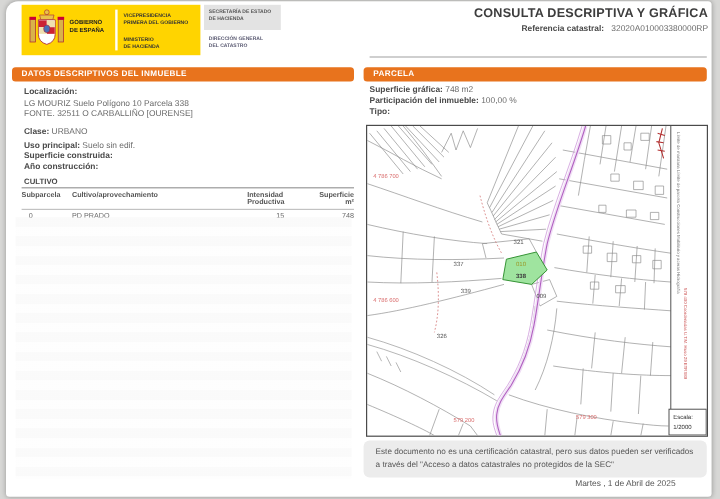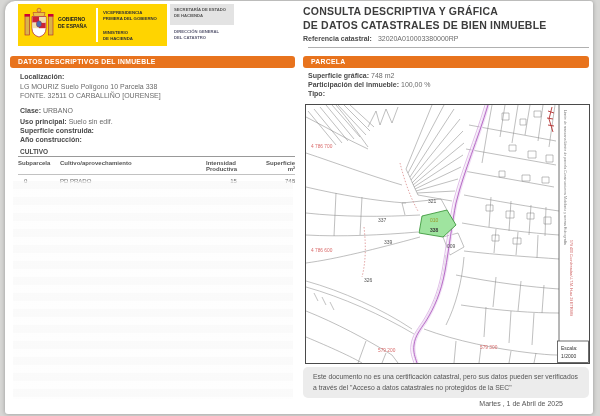--- a/index.html
+++ b/index.html
@@ -7,21 +7,21 @@
   .page{position:absolute;left:5px;top:1px;width:588px;height:413px;background:#ffffff;border-radius:10px 3px 3px 3px;box-shadow:0 0 4px rgba(0,0,0,.3);}
   
   .logo-yellow{position:absolute;left:13px;top:3px;width:149px;height:42px;background:#ffd400;}
   .arms{position:absolute;left:6px;top:3px;width:30px;height:36px;}
   .gob-text{position:absolute;left:40px;top:12px;width:40px;font-size:5px;font-weight:bold;color:#222;line-height:1.35;}
   .logo-divider{position:absolute;left:78px;top:4px;width:2px;height:34px;background:#fff;}
   .vice-text{position:absolute;left:85px;top:6px;width:62px;font-size:4.3px;font-weight:bold;color:#333;line-height:1.35;}
   .mini-text{position:absolute;left:85px;top:26px;width:62px;font-size:4.3px;font-weight:bold;color:#333;line-height:1.35;}
   .sec-box{position:absolute;left:165px;top:3px;width:64px;height:21px;background:#e3e3e3;font-size:4.2px;font-weight:bold;color:#555;line-height:1.4;padding:3px 0 0 4px;box-sizing:border-box;}
   .dir-box{position:absolute;left:165px;top:26px;width:64px;height:20px;background:#fff;font-size:4.2px;font-weight:bold;color:#5a5a72;line-height:1.4;padding:2px 0 0 4px;box-sizing:border-box;}
-  .title-block{position:absolute;left:298px;top:4px;width:287px;text-align:left;}
+  .title-block{position:absolute;left:298px;top:4px;width:287px;text-align:right;}
   .title-l1{font-size:10.5px;font-weight:bold;color:#3d3d3d;letter-spacing:.2px;}
   .title-l2{font-size:10.5px;font-weight:bold;color:#3d3d3d;margin-top:2px;letter-spacing:.2px;}
   .ref-row{margin-top:4px;font-size:7px;color:#555;}
   .ref-label{font-weight:bold;color:#4a4a4a;margin-right:6px;}
   .ref-rule{position:absolute;left:303px;top:46px;width:281px;border-top:1px solid #b0b0b0;}
   
   .bar{position:absolute;height:12px;background:#e8731d;border-radius:3px;color:#fff;font-size:6.8px;font-weight:bold;line-height:12px;padding-left:8px;box-sizing:border-box;letter-spacing:.3px;}
   .bar-left{left:5px;top:55px;width:285px;}
   .bar-right{left:298px;top:55px;width:286px;}
   
@@ -79,21 +79,20 @@
     <div>SECRETARÍA DE ESTADO</div>
     <div>DE HACIENDA</div>
   </div>
   <div class="dir-box">
     <div>DIRECCIÓN GENERAL</div>
     <div>DEL CATASTRO</div>
   </div>
 
   <div class="title-block">
     <div class="title-l1">CONSULTA DESCRIPTIVA Y GRÁFICA</div>
-    <div class="title-l2">DE DATOS CATASTRALES DE BIEN INMUEBLE</div>
     <div class="ref-row">
       <span class="ref-label">Referencia catastral:</span><span class="val">32020A010003380000RP</span>
     </div>
   </div>
   <div class="ref-rule"></div>
 
   <div class="bar bar-left">DATOS DESCRIPTIVOS DEL INMUEBLE</div>
   <div class="bar bar-right">PARCELA</div>
 
   <div class="lrow" style="left:15px;top:72px;"><span class="lbl">Localización:</span></div>

